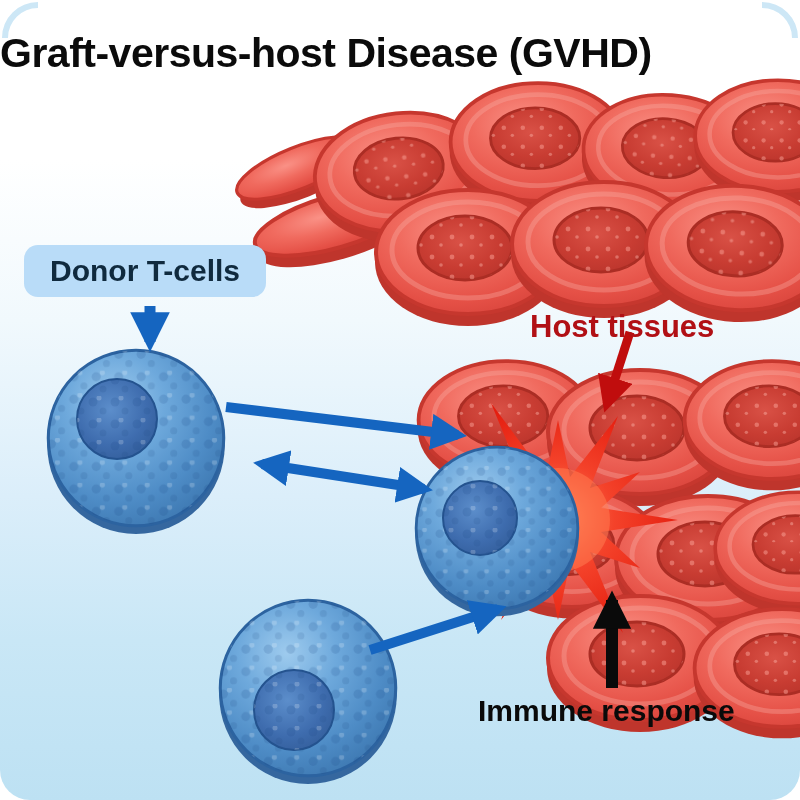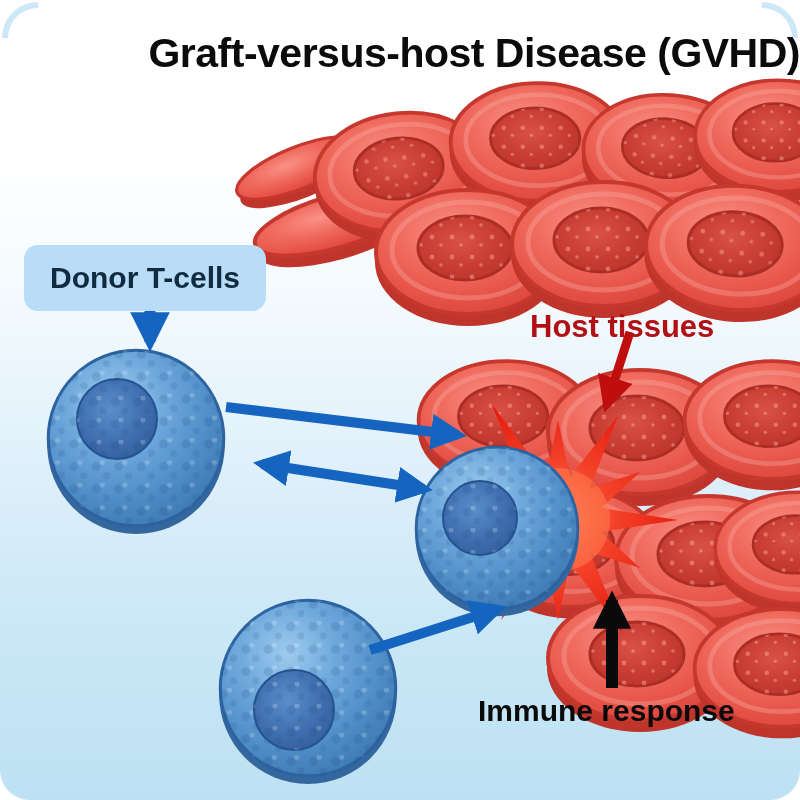--- a/index.html
+++ b/index.html
@@ -9,32 +9,32 @@
     width: 800px;
     height: 800px;
     border-radius: 30px;
     overflow: hidden;
     background: linear-gradient(180deg, #ffffff 0%, #ffffff 20%, #f1f9fd 40%, #dbeefa 62%, #c9e7f6 80%, #bde1f3 100%);
   }
   svg.scene { position: absolute; inset: 0; display: block; }
   .title {
     position: absolute;
     top: 30px; left: 0; right: 0;
-    text-align: right;
+    text-align: left;
     font-size: 41px;
     font-weight: 800;
     color: #0b0b0b;
     letter-spacing: -0.5px;
   }
   .donor-label {
     position: absolute;
     left: 24px; top: 245px;
     background: #b9dcf8;
     border-radius: 14px;
-    padding: 16px 26px;
+    padding: 9px 26px;
     font-size: 30px;
     font-weight: 800;
     color: #102a3e;
   }
   .host-label {
     position: absolute;
     left: 530px; top: 290px;
     font-size: 31px;
     font-weight: 800;
     color: #b11015;

